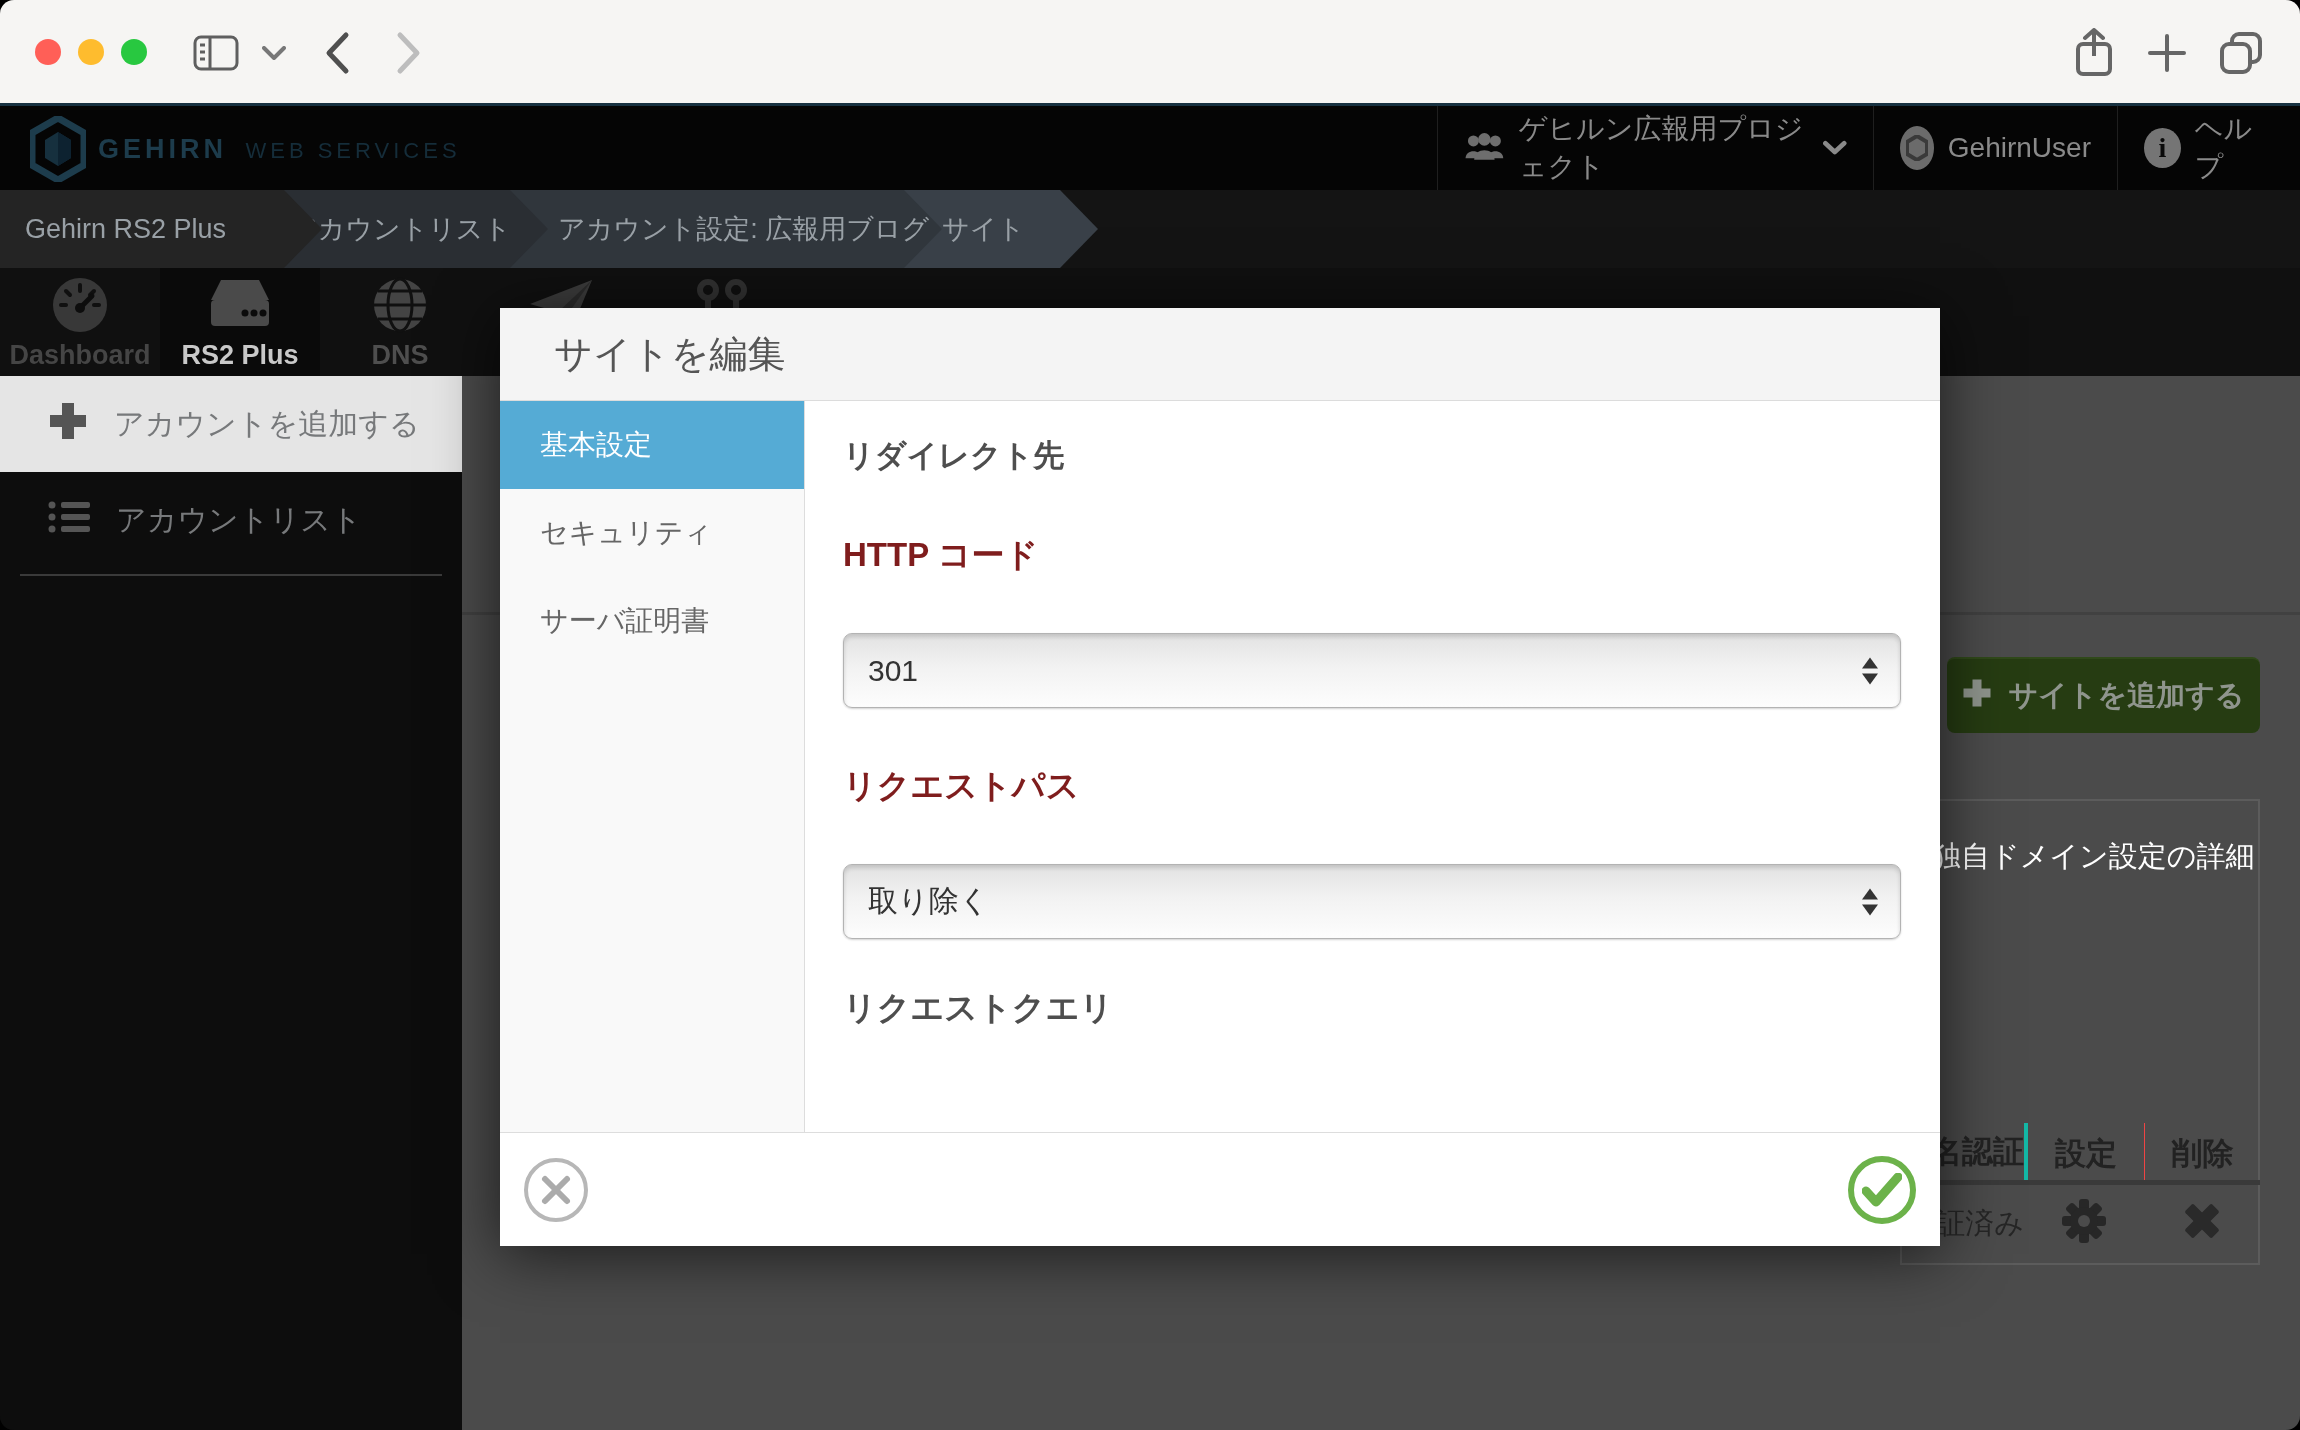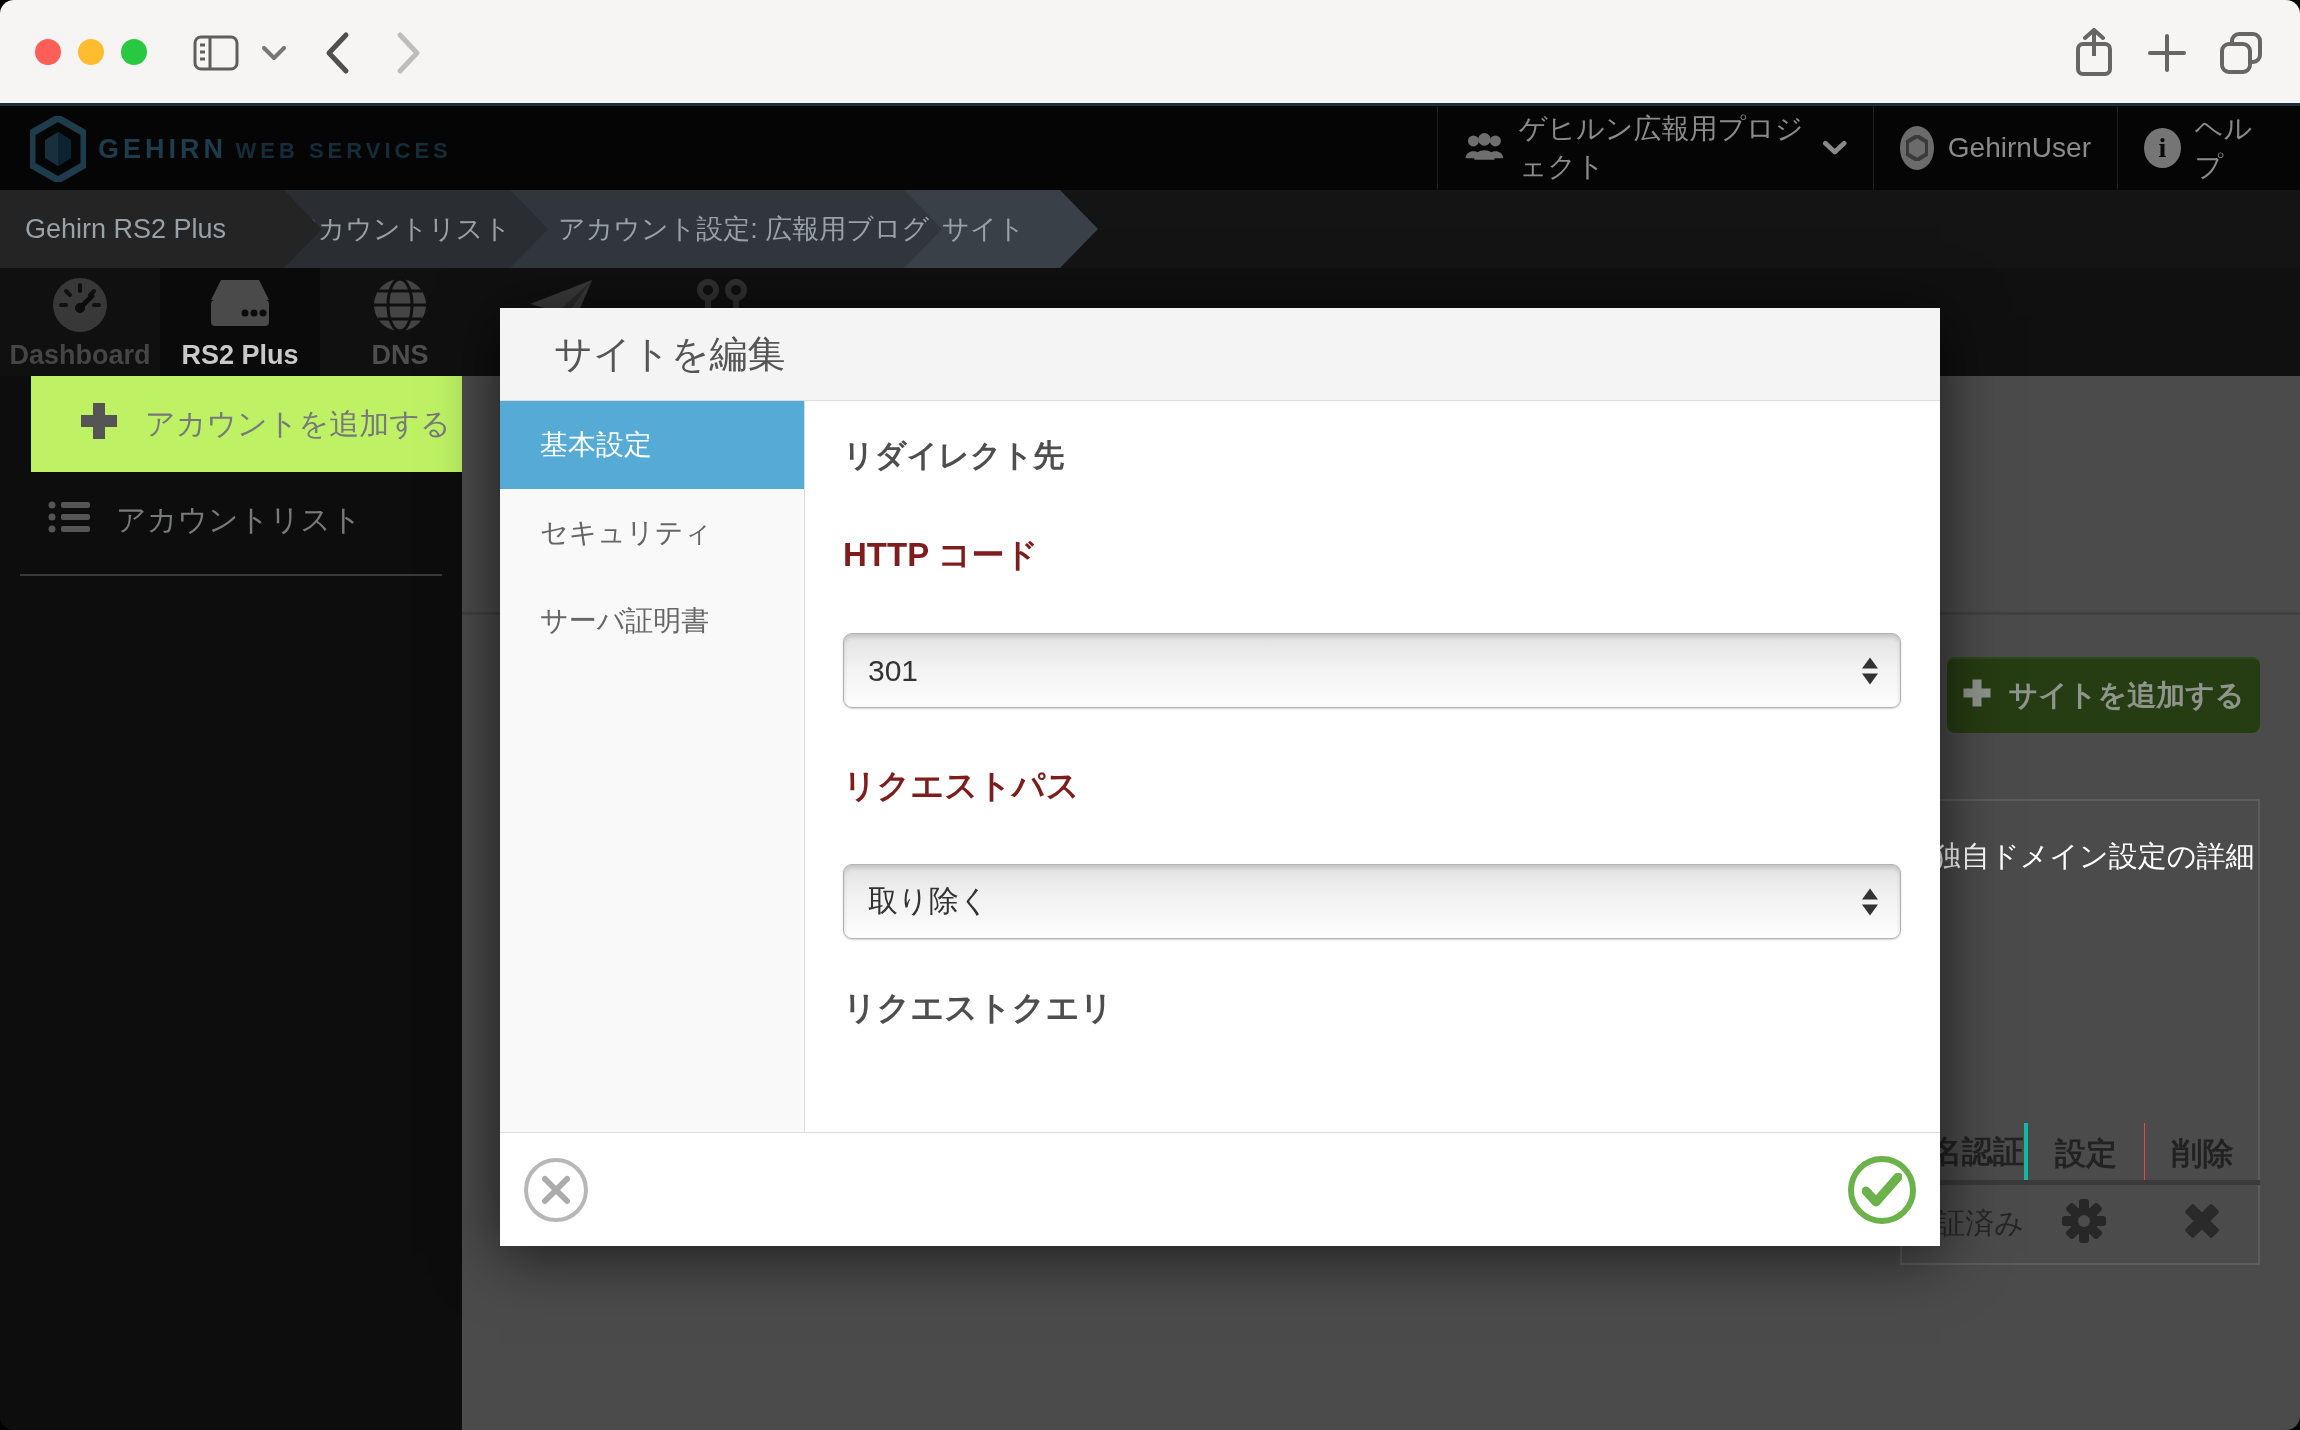--- a/index.html
+++ b/index.html
@@ -18,21 +18,21 @@
   .t-zoom  { left:121px; background:#28c840; }
   .chrome-ic { position:absolute; top:27px; width:52px; height:52px;
                display:flex; align-items:center; justify-content:center; }
 
   
   .app-header { position:absolute; left:0; top:103px; width:2300px; height:87px;
                 background:#050505; border-top:3px solid #173140; }
   .brand { position:absolute; left:30px; top:10px; display:flex; align-items:center; }
   .brand-text { margin-left:12px; letter-spacing:4px; }
   .brand-main { font-size:27px; font-weight:bold; color:#1d3c4c; }
-  .brand-sub  { font-size:22px; font-weight:bold; color:#152d3a; }
+  .brand-sub  { font-size:22px; font-weight:normal; color:#152d3a; margin-left:10px; }
   .hgroup { position:absolute; top:0; height:84px; display:flex; align-items:center;
             border-left:1px solid #1f1f1f; padding:0 26px; color:#8a8a8a; font-size:28px; }
   .hg-project { left:1437px; width:436px; }
   .hg-user    { left:1873px; width:244px; }
   .hg-help    { left:2117px; width:183px; }
   .hgroup .lbl { margin-left:14px; }
   .chev-dn { margin-left:14px; }
   .avatar { width:44px; height:44px; border-radius:50%; background:#6b6b6b;
             display:flex; align-items:center; justify-content:center; }
   .info-circ { width:40px; height:40px; border-radius:50%; background:#757575;
@@ -60,21 +60,21 @@
   .tile-dash { left:0; }   .tile-dash .tl { color:#454545; }
   .tile-rs2  { left:160px; background:#0a0a0a; } .tile-rs2 .tl { color:#c9c9c9; }
   .tile-dns  { left:320px; } .tile-dns .tl { color:#4e4e4e; }
   .ghost-ic { position:absolute; top:10px; }
 
   
   .sidebar { position:absolute; left:0; top:376px; width:462px; height:1054px;
              background:#0d0d0d; }
   .side-item { display:flex; align-items:center; height:96px; padding-left:48px;
                font-size:30px; color:#77797b; }
-  .si-add { background:#bef264;margin-left:31px; }
+  .si-add { background:#e5e5e5; }
   .side-item .si-ic { margin-right:26px; }
   .side-div { margin:6px 20px 0 20px; border-top:2px solid #3a3a3a; }
 
   
   .main-dim { position:absolute; left:462px; top:376px; width:1838px; height:1054px;
               background:#4b4b4b; }
   .dim-line { position:absolute; left:0; top:236px; width:1838px; height:3px; background:#414141; }
   .add-site-btn { position:absolute; left:1485px; top:281px; width:313px; height:76px;
                   background:#263c12; border-radius:8px; border-top:2px solid #30491a;
                   color:#8f958d; font-size:29px; font-weight:bold;

